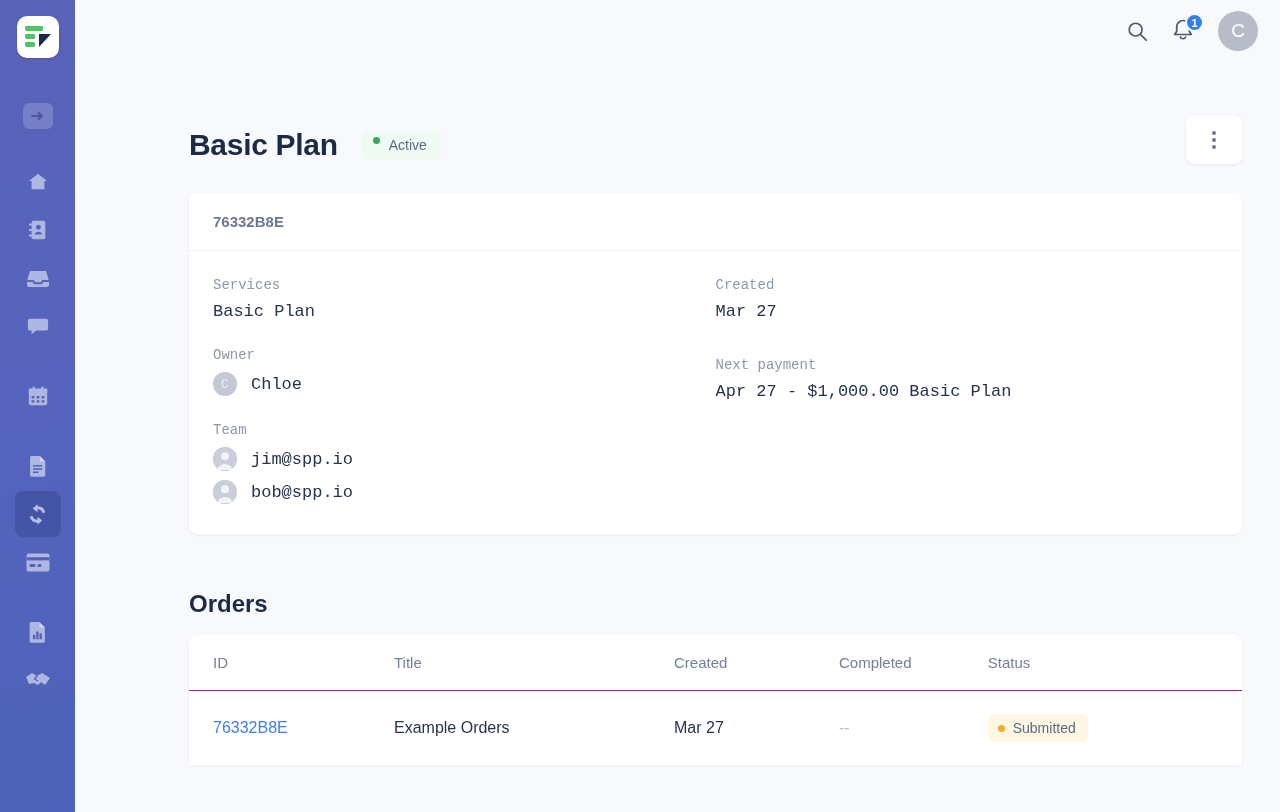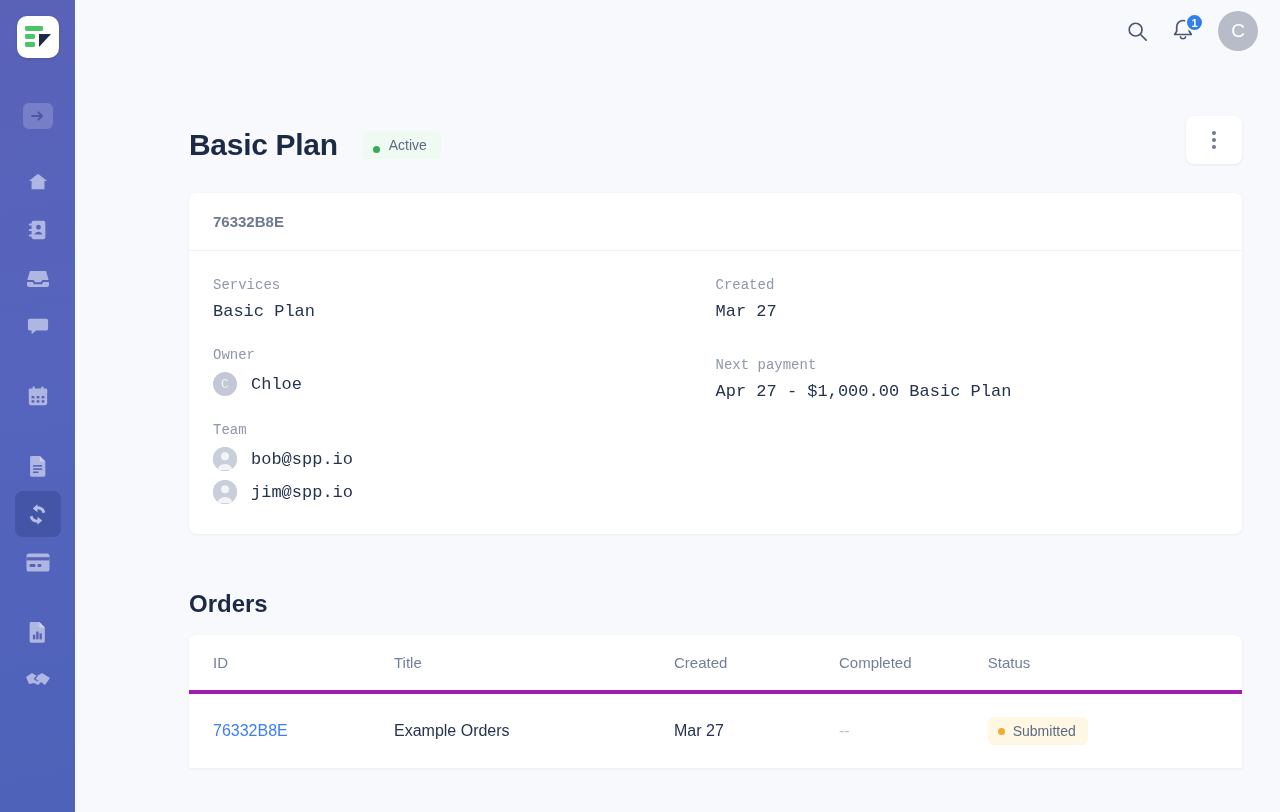--- a/index.html
+++ b/index.html
@@ -66,21 +66,21 @@
   .content { padding: 0 38px 0 114px; }
 
   .page-head {
     display: flex; align-items: center;
     height: 62px; margin-top: 52px;
     position: relative;
   }
   .page-title { font-size: 30px; font-weight: bold; color: #1c2a47; letter-spacing: -.3px; }
   .status-pill {
     margin-left: 24px; background: #eefaf2; border-radius: 6px;
-    padding: 6px 14px 6px 11px; display: flex; align-items: flex-end; gap: 9px;
+    padding: 6px 14px 6px 11px; display: flex; align-items: flex-start; gap: 9px;
   }
   .dot { width: 7px; height: 7px; border-radius: 50%; display: inline-block; }
   .status-pill .label { font-size: 14px; color: #5c6b84; }
   .kebab-btn {
     position: absolute; right: 0; top: 2px;
     width: 56px; height: 48px; background: #fff; border-radius: 8px;
     box-shadow: 0 1px 3px rgba(30,40,70,.08);
     display: flex; flex-direction: column; align-items: center; justify-content: center; gap: 3px;
     cursor: pointer;
   }
@@ -109,21 +109,21 @@
     display: flex; align-items: center; justify-content: center;
     font-size: 13px; flex: 0 0 24px;
   }
   .person .name { font-size: 17px; color: #25334f; }
 
   .section-title { font-size: 24px; font-weight: bold; color: #1c2a47; margin-top: 56px; }
 
   table.orders { width: 100%; border-collapse: collapse; margin-top: 17px; background: #fff; border-radius: 8px 8px 0 0; overflow: hidden; box-shadow: 0 1px 3px rgba(30,40,70,.06); }
   table.orders th {
     font-size: 15px; font-weight: normal; color: #73809a;
-    text-align: left; padding: 19px 0 19px 0; border-bottom: 4px solid #a21caf;
+    text-align: left; padding: 19px 0 19px 0; border-bottom: 1px solid #a21caf;
   }
   table.orders th:first-child, table.orders td:first-child { padding-left: 24px; }
   table.orders th.right, table.orders td.right { padding-right: 24px; }
   table.orders td { padding: 23px 0; font-size: 16px; color: #25334f; }
   td .link { color: #3c7ef3; cursor: pointer; }
   td .muted { color: #b9bfcc; }
   .badge-pill {
     display: inline-flex; align-items: center; gap: 8px;
     background: #fdf7e3; border-radius: 6px; padding: 6px 12px 6px 10px;
     font-size: 14px; color: #5c6b84;
@@ -311,31 +311,31 @@
             <div class="field">
               <div class="field-label">Team</div>
               <div class="person">
                 <span class="av">
                   <svg width="24" height="24" viewBox="0 0 24 24">
                     <circle cx="12" cy="12" r="12" fill="#c9cfda"></circle>
                     <circle cx="12" cy="9.3" r="4" fill="#f2f4f8"></circle>
                     <path d="M4.4 23 a7.8 7.8 0 0 1 15.2 0 Z" fill="#f2f4f8"></path>
                   </svg>
                 </span>
-                <span class="name">bob@spp.io</span>
+                <span class="name">jim@spp.io</span>
               </div>
               <div class="person">
                 <span class="av">
                   <svg width="24" height="24" viewBox="0 0 24 24">
                     <circle cx="12" cy="12" r="12" fill="#c9cfda"></circle>
                     <circle cx="12" cy="9.3" r="4" fill="#f2f4f8"></circle>
                     <path d="M4.4 23 a7.8 7.8 0 0 1 15.2 0 Z" fill="#f2f4f8"></path>
                   </svg>
                 </span>
-                <span class="name">jim@spp.io</span>
+                <span class="name">bob@spp.io</span>
               </div>
             </div>
           </div>
 
           <div class="col">
             <div class="field">
               <div class="field-label">Created</div>
               <div class="field-value">Mar 27</div>
             </div>
             <div class="field" style="margin-top:36px">

